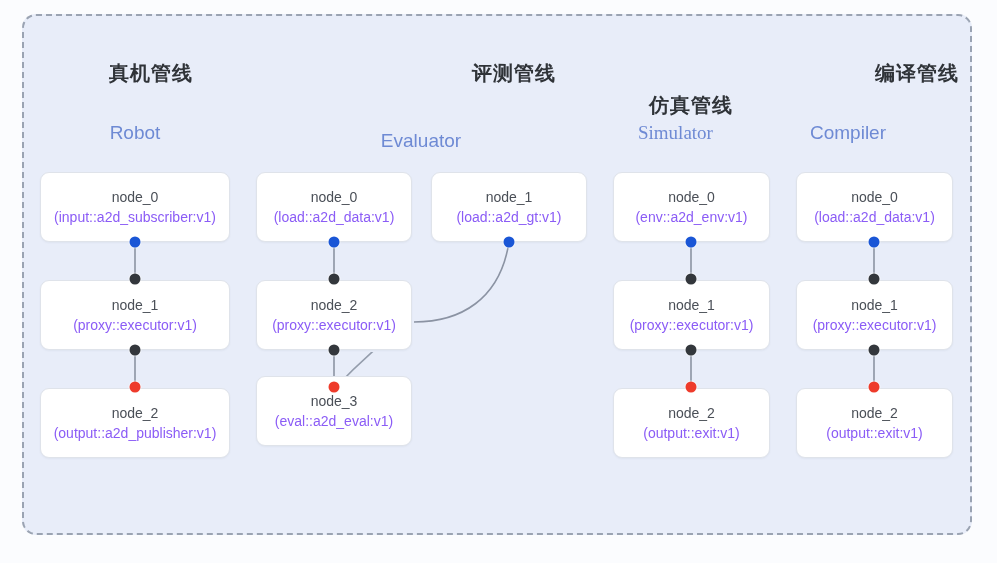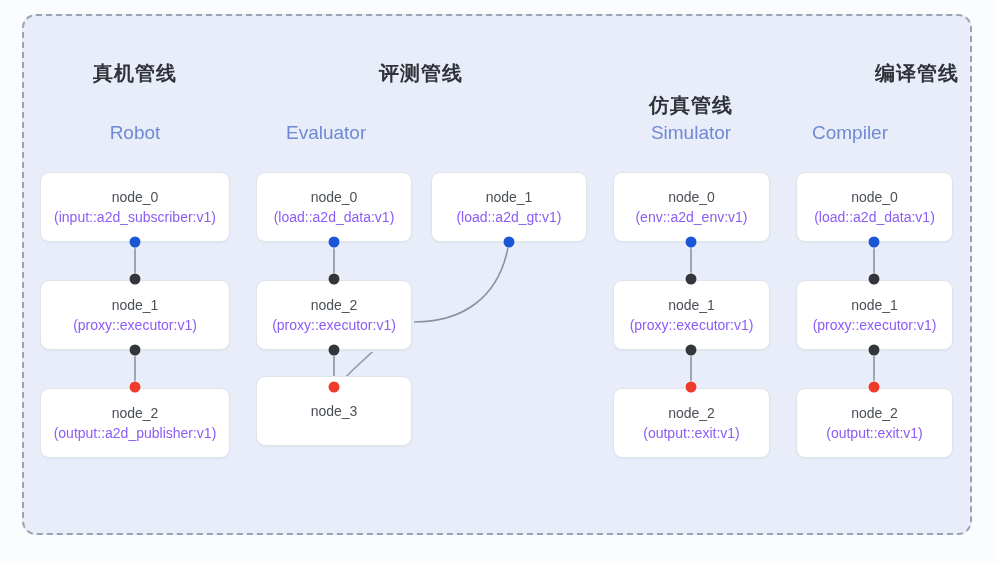--- a/index.html
+++ b/index.html
@@ -121,21 +121,21 @@
         </clipPath>
     </defs>
 
     <line x1="691" y1="242" x2="691" y2="279" stroke="#8b93a3" stroke-width="1.6"></line>
     <line x1="691" y1="350" x2="691" y2="387" stroke="#8b93a3" stroke-width="1.6"></line>
 
     <line x1="874" y1="242" x2="874" y2="279" stroke="#8b93a3" stroke-width="1.6"></line>
     <line x1="874" y1="350" x2="874" y2="387" stroke="#8b93a3" stroke-width="1.6"></line>
   </svg>
 
-  <div class="head-cn" style="left:0;width:270px;text-align:center;">真机管线</div>
+  <div class="head-cn" style="left:16px;width:270px;text-align:center;">真机管线</div>
   <div class="head-en" style="left:0;width:270px;text-align:center;">Robot</div>
 
   <div class="node" style="left:40px;top:172px;width:190px;height:70px;">
     <div class="n-title">node_0</div>
     <div class="n-sub">(input::a2d_subscriber:v1)</div>
   </div>
   <div class="port blue" style="left:135px;top:242px;"></div>
 
   <div class="node" style="left:40px;top:280px;width:190px;height:70px;">
     <div class="n-title">node_1</div>
@@ -143,22 +143,22 @@
   </div>
   <div class="port black" style="left:135px;top:279px;"></div>
   <div class="port black" style="left:135px;top:350px;"></div>
 
   <div class="node" style="left:40px;top:388px;width:190px;height:70px;">
     <div class="n-title">node_2</div>
     <div class="n-sub">(output::a2d_publisher:v1)</div>
   </div>
   <div class="port red" style="left:135px;top:387px;"></div>
 
-  <div class="head-cn" style="left:286px;width:270px;text-align:center;">评测管线</div>
-  <div class="head-en" style="left:286px;width:270px;text-align:left;">Evaluator</div>
+  <div class="head-cn" style="left:286px;width:270px;text-align:right;">评测管线</div>
+  <div class="head-en" style="left:286px;width:270px;text-align:center;margin-top:8px;">Evaluator</div>
 
   <div class="node" style="left:256px;top:172px;width:156px;height:70px;">
     <div class="n-title">node_0</div>
     <div class="n-sub">(load::a2d_data:v1)</div>
   </div>
   <div class="port blue" style="left:334px;top:242px;"></div>
 
   <div class="node" style="left:431px;top:172px;width:156px;height:70px;">
     <div class="n-title">node_1</div>
     <div class="n-sub">(load::a2d_gt:v1)</div>
@@ -167,25 +167,26 @@
 
   <div class="node" style="left:256px;top:280px;width:156px;height:70px;">
     <div class="n-title">node_2</div>
     <div class="n-sub">(proxy::executor:v1)</div>
   </div>
   <div class="port black" style="left:334px;top:279px;"></div>
   <div class="port black" style="left:334px;top:350px;"></div>
 
   <div class="node" style="left:256px;top:376px;width:156px;height:70px;">
     <div class="n-title">node_3</div>
+    <div class="n-sub">(eval::a2d_eval:v1)</div>
   </div>
   <div class="port red" style="left:334px;top:387px;"></div>
 
   <div class="head-cn" style="left:606px;width:170px;text-align:center;margin-top:32px;">仿真管线</div>
-  <div class="head-en" style="left:606px;width:170px;text-align:center;">Simulator</div>
+  <div class="head-en" style="left:638px;width:170px;text-align:left;font-family:Liberation Serif, serif;">Simulator</div>
 
   <div class="node" style="left:613px;top:172px;width:157px;height:70px;">
     <div class="n-title">node_0</div>
     <div class="n-sub">(env::a2d_env:v1)</div>
   </div>
   <div class="port blue" style="left:691px;top:242px;"></div>
 
   <div class="node" style="left:613px;top:280px;width:157px;height:70px;">
     <div class="n-title">node_1</div>
     <div class="n-sub">(proxy::executor:v1)</div>
@@ -193,21 +194,21 @@
   <div class="port black" style="left:691px;top:279px;"></div>
   <div class="port black" style="left:691px;top:350px;"></div>
 
   <div class="node" style="left:613px;top:388px;width:157px;height:70px;">
     <div class="n-title">node_2</div>
     <div class="n-sub">(output::exit:v1)</div>
   </div>
   <div class="port red" style="left:691px;top:387px;"></div>
 
   <div class="head-cn" style="left:789px;width:170px;text-align:right;">编译管线</div>
-  <div class="head-en" style="left:812px;width:170px;text-align:left;">Compiler</div>
+  <div class="head-en" style="left:763px;width:170px;text-align:center;">Compiler</div>
 
   <div class="node" style="left:796px;top:172px;width:157px;height:70px;">
     <div class="n-title">node_0</div>
     <div class="n-sub">(load::a2d_data:v1)</div>
   </div>
   <div class="port blue" style="left:874px;top:242px;"></div>
 
   <div class="node" style="left:796px;top:280px;width:157px;height:70px;">
     <div class="n-title">node_1</div>
     <div class="n-sub">(proxy::executor:v1)</div>

